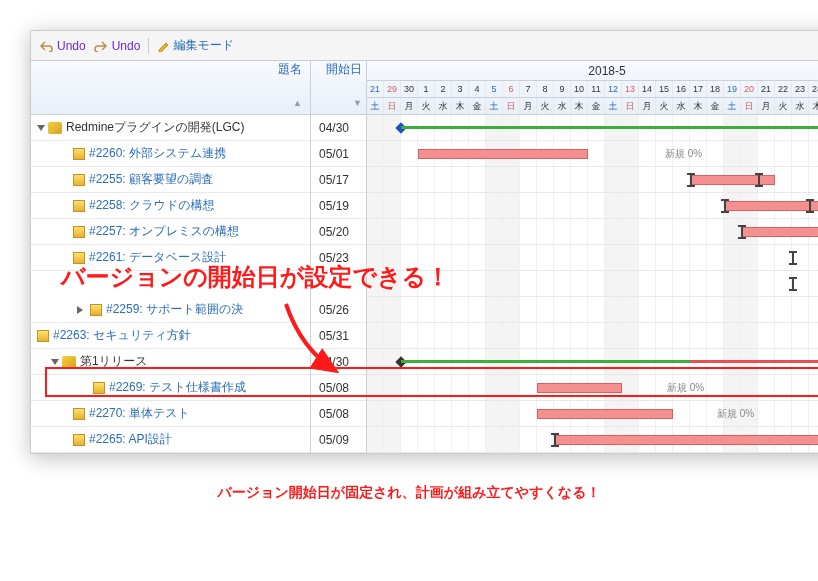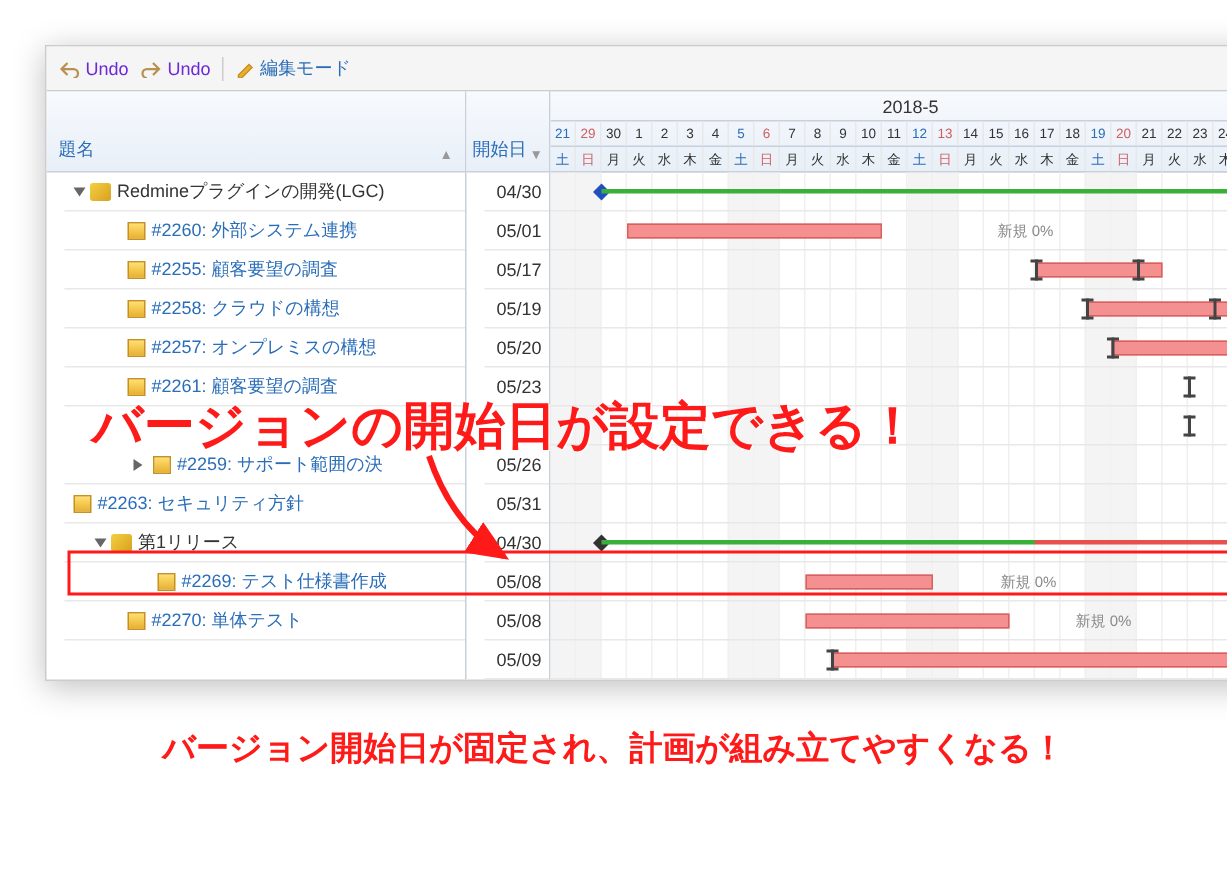--- a/index.html
+++ b/index.html
@@ -7,25 +7,25 @@
 .frame { width: 818px; border: 1px solid #ccc; box-shadow: 0 4px 20px rgba(0,0,0,0.25); position: relative; overflow: hidden; }
 .toolbar { background: #f5f5f5; border-bottom: 1px solid #ccc; padding: 6px 8px; display: flex; gap: 8px; align-items: center; }
 .tb-btn { display: flex; align-items: center; gap: 4px; color: #6d28d9; cursor: pointer; }
 .tb-btn.edit { color: #2a6db8; }
 .sep { width: 1px; height: 16px; background: #ccc; }
 .main { display: flex; }
 .leftcol { width: 280px; border-right: 1px solid #c8d0db; }
 .datecol { width: 56px; border-right: 1px solid #c8d0db; }
 .ganttcol { flex: 1; overflow: hidden; position: relative; }
 .hdr { background: linear-gradient(#f7fafe,#e8eff7); border-bottom: 1px solid #c8d0db; }
-.leftcol .hdr, .datecol .hdr { height: 54px; }
+.leftcol .hdr, .datecol .hdr { height: 54px; flex-direction: column; }
 .leftcol .hdr { display: flex; align-items: flex-end; padding: 0 8px 6px; color: #2a6db8; justify-content: space-between; }
 .datecol .hdr { display: flex; align-items: flex-end; justify-content: space-between; padding: 0 4px 6px; color: #2a6db8; }
 .sort { font-size: 9px; color: #999; }
-.row { height: 26px; display: flex; align-items: center; border-bottom: 1px solid #e8e8e8; padding: 0 6px; color: #2a6db8; white-space: nowrap; overflow: hidden; margin-left: 12px; }
+.row { height: 26px; display: flex; align-items: center; border-bottom: 1px solid #e8e8e8; padding: 0 6px; color: #2a6db8; white-space: nowrap; overflow: hidden; }
 .row.group { color: #333; }
 .tri { width: 0; height: 0; border-left: 4px solid transparent; border-right: 4px solid transparent; border-top: 6px solid #666; display: inline-block; margin-right: 3px; }
 .tri.right { border-top: 4px solid transparent; border-bottom: 4px solid transparent; border-left: 6px solid #666; margin-right: 3px; }
 .pkg-icon { width: 14px; height: 12px; background: linear-gradient(135deg,#f4d040,#d8a020); border-radius: 2px; display: inline-block; margin-right: 4px; }
 .task-icon { width: 12px; height: 12px; background: linear-gradient(#ffe070,#e8b030); border: 1px solid #c89020; display: inline-block; margin-right: 4px; }
 .datecol .row { color: #333; justify-content: flex-start; padding-left: 8px; }
 
 .ghdr { height: 54px; }
 .month { height: 20px; text-align: center; color: #333; border-bottom: 1px solid #c8d0db; line-height: 20px; font-size: 12px; }
 .days { display: flex; height: 17px; border-bottom: 1px solid #c8d0db; }
@@ -42,24 +42,24 @@
 .bar { position: absolute; height: 10px; top: 8px; background: #f49090; border: 1px solid #d86060; }
 .sumbar { position: absolute; height: 3px; top: 11px; background: #3ab03a; }
 .sumbar.red { background: #e85050; }
 .diamond { position: absolute; width: 8px; height: 8px; background: #2050c0; transform: rotate(45deg); top: 9px; }
 .diamond.dark { background: #333; }
 .handle { position: absolute; width: 2px; height: 14px; background: #444; top: 6px; }
 .handle::before, .handle::after { content:""; position: absolute; width: 8px; height: 2px; background: #444; left: -3px; }
 .handle::before { top: 0; } .handle::after { bottom: 0; }
 .lbl { position: absolute; font-size: 10px; color: #888; top: 6px; white-space: nowrap; }
 
-.callout { position: absolute; top: 230px; left: 30px; font-size: 34px; font-weight: bold; color: #ff1a1a; z-index: 10; pointer-events: none; text-shadow: 1px 1px 0 #fff; }
+.callout { position: absolute; top: 230px; left: 30px; font-size: 24px; font-weight: bold; color: #ff1a1a; z-index: 10; pointer-events: none; text-shadow: 1px 1px 0 #fff; }
 .arrow { position: absolute; top: 268px; left: 250px; z-index: 9; pointer-events: none; }
 .hlbox { position: absolute; top: 336px; left: 14px; right: 0; height: 30px; border: 2px solid #ff1a1a; z-index: 8; pointer-events: none; }
-.caption { margin-top: 30px; text-align: center; font-size: 22px; font-weight: bold; color: #ff1a1a; }
+.caption { margin-top: 30px; text-align: center; font-size: 14px; font-weight: bold; color: #ff1a1a; }
 </style>
 </head>
 <body>
 
 <div class="frame">
   <div class="toolbar">
     <span class="tb-btn">
       <svg width="14" height="12">
           <path d="M6 2 L2 6 L6 10 M2 6 H10 A3 3 0 0 1 10 12" stroke="#b89050" fill="none" stroke-width="1.5"></path>
         </svg>
@@ -103,21 +103,21 @@
           <div class="row" style="padding-left:42px">
             <span class="task-icon"></span>
             <span>#2258: クラウドの構想</span>
           </div>
           <div class="row" style="padding-left:42px">
             <span class="task-icon"></span>
             <span>#2257: オンプレミスの構想</span>
           </div>
           <div class="row" style="padding-left:42px">
             <span class="task-icon"></span>
-            <span>#2261: 顧客要望の調査</span>
+            <span>#2261: データベース設計</span>
           </div>
           <div class="row" style="visibility:hidden"></div>
           <div class="row" style="padding-left:46px">
             <span class="tri right"></span>
             <span class="task-icon"></span>
             <span>#2259: サポート範囲の決</span>
           </div>
           <div class="row" style="">
             <span class="task-icon"></span>
             <span>#2263: セキュリティ方針</span>
@@ -127,20 +127,24 @@
             <span class="pkg-icon"></span>
             <span>第1リリース</span>
           </div>
           <div class="row" style="padding-left:62px">
             <span class="task-icon"></span>
             <span>#2269: テスト仕様書作成</span>
           </div>
           <div class="row" style="padding-left:42px">
             <span class="task-icon"></span>
             <span>#2270: 単体テスト</span>
+          </div>
+          <div class="row" style="padding-left:42px">
+            <span class="task-icon"></span>
+            <span>#2265: API設計</span>
           </div>
         </div>
     </div>
     <div class="datecol">
       <div class="hdr">
         <span>開始日</span>
         <span class="sort">▼</span>
       </div>
       <div id="daterows">
           <div class="row">04/30</div>

